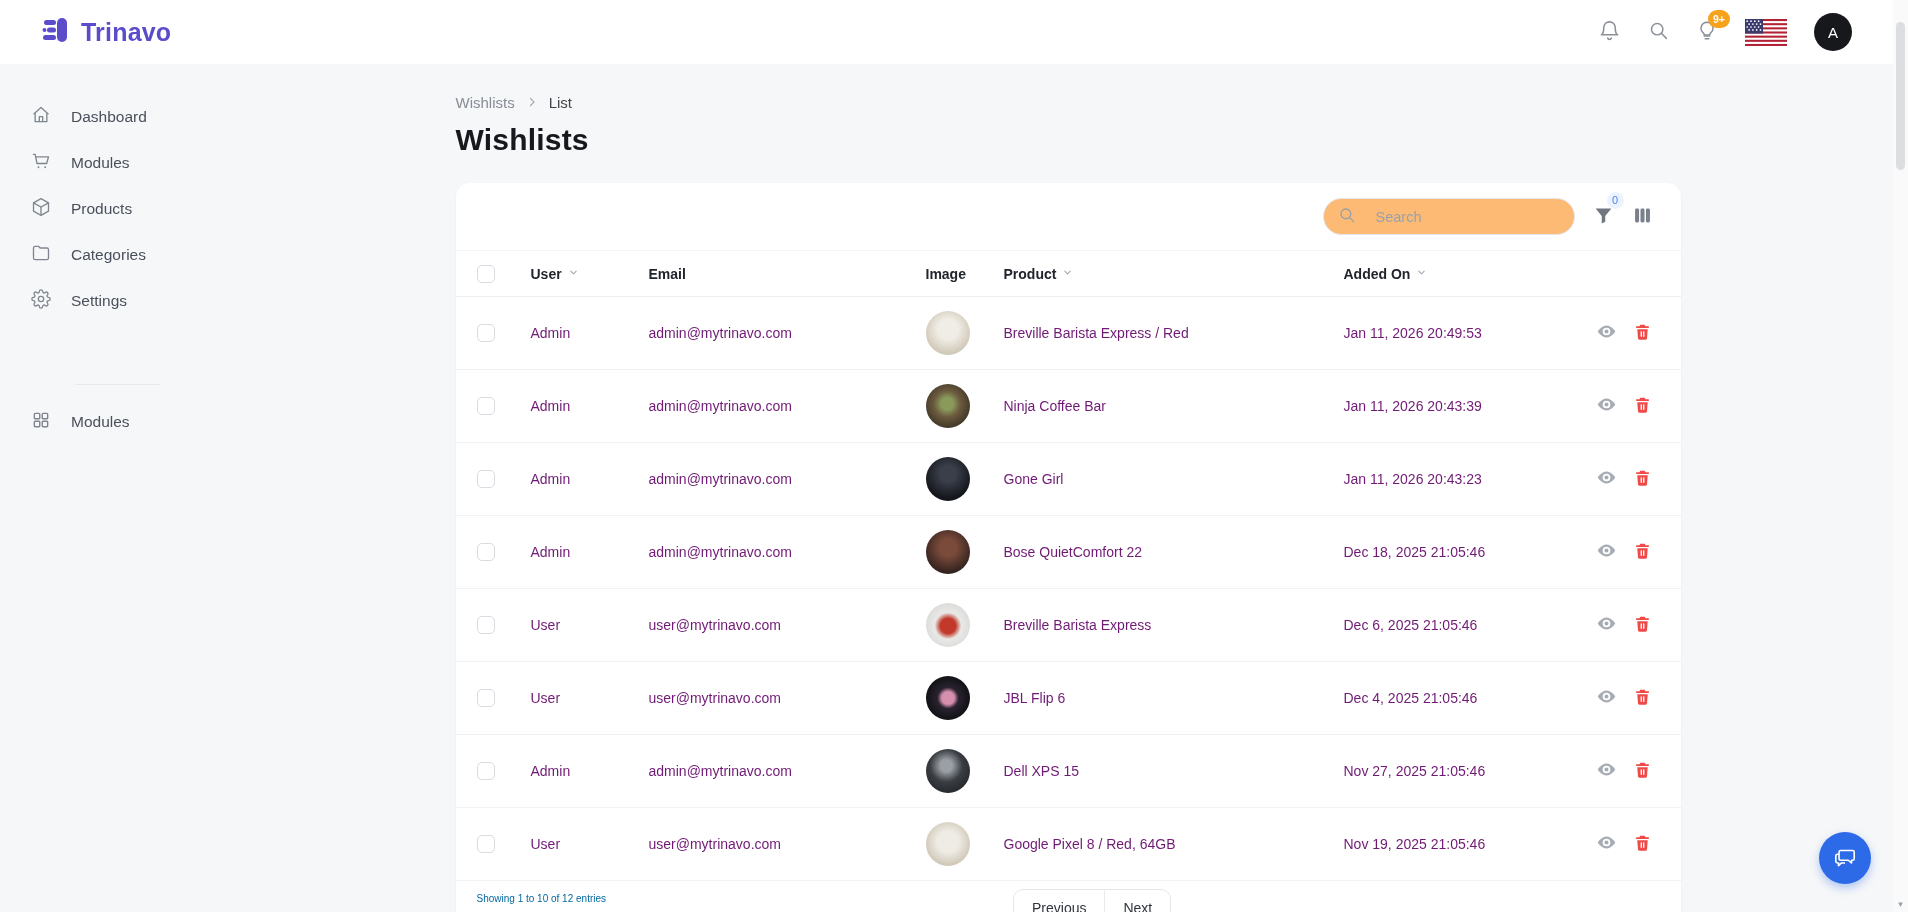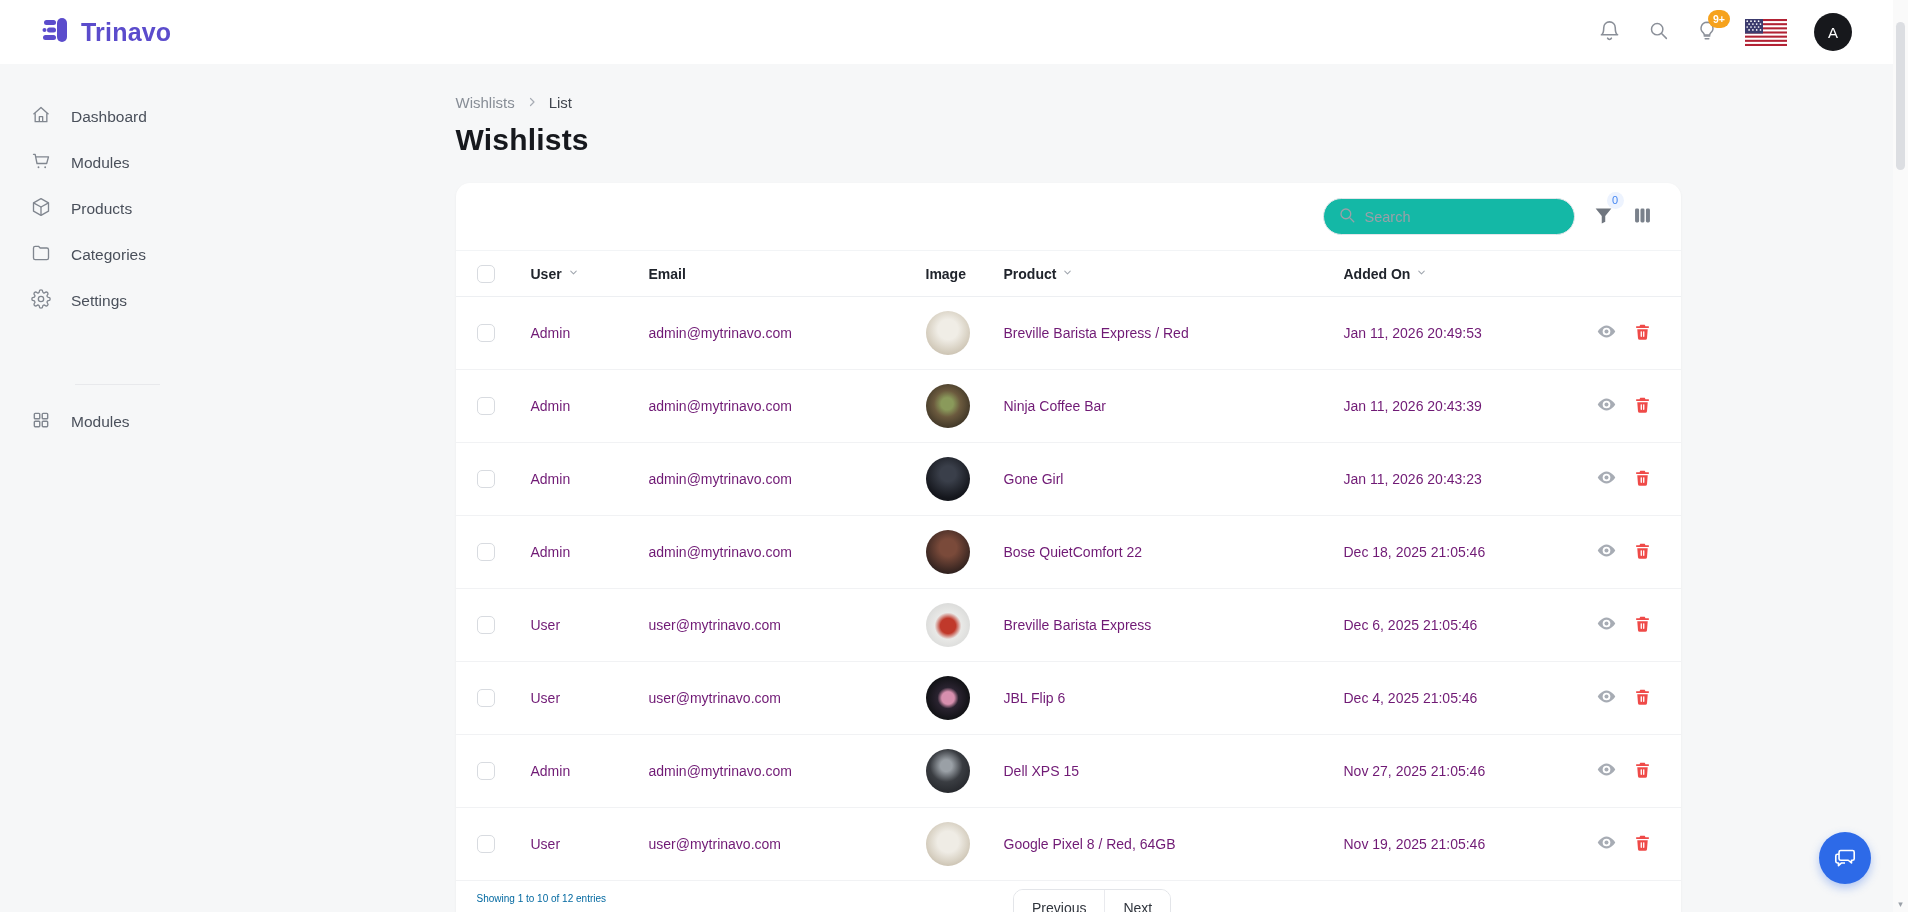--- a/index.html
+++ b/index.html
@@ -46,22 +46,22 @@
   .crumb-parent { color:#878d96; cursor:pointer; }
   .crumb-current { color:#40454e; }
   .page-title { margin-top:12px; font-size:30px; font-weight:bold; color:#16181d; letter-spacing:.2px; }
   
   .card {
     margin-top:26px; background:#fff; border-radius:14px;
     box-shadow:0 1px 3px rgba(20,24,34,.05); height:800px; overflow:hidden;
   }
   .card-toolbar { height:67px; display:flex; align-items:center; justify-content:flex-end; gap:18px; padding:0 28px; }
   .searchbox {
-    display:flex; align-items:center; gap:9px; width:252px; height:37px;
-    border:1px solid #e4e6ea; border-radius:19px; padding:0 14px; background:#14b8a6;
+    display:flex; align-items:center; gap:20px; width:252px; height:37px;
+    border:1px solid #e4e6ea; border-radius:19px; padding:0 14px; background:#fdba74;
   }
   .searchbox input { border:none; outline:none; font-size:14.5px; width:100%; color:#30353d; background:transparent; font-family:inherit; }
   .searchbox input::placeholder { color:#9aa0a8; }
   .tool-icon { position:relative; background:none; border:none; cursor:pointer; display:flex; align-items:center; }
   .badge-blue {
     position:absolute; top:-13px; right:-10px; min-width:17px; height:17px;
     background:#edf3fe; color:#4486f2; font-size:11px; border-radius:9px;
     display:flex; align-items:center; justify-content:center; padding:0 4px;
   }
   

